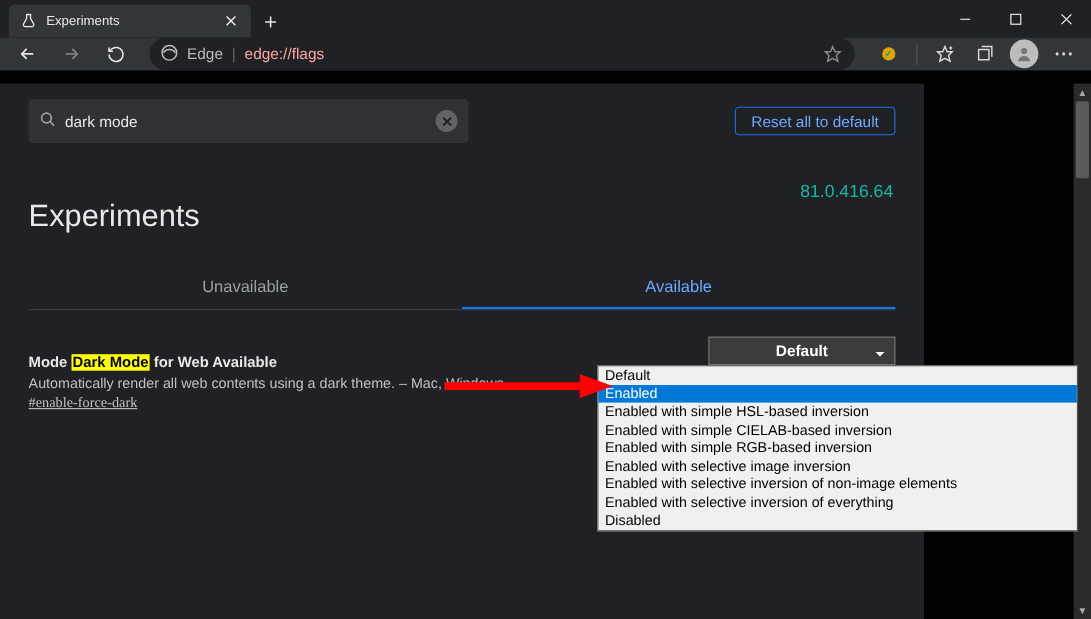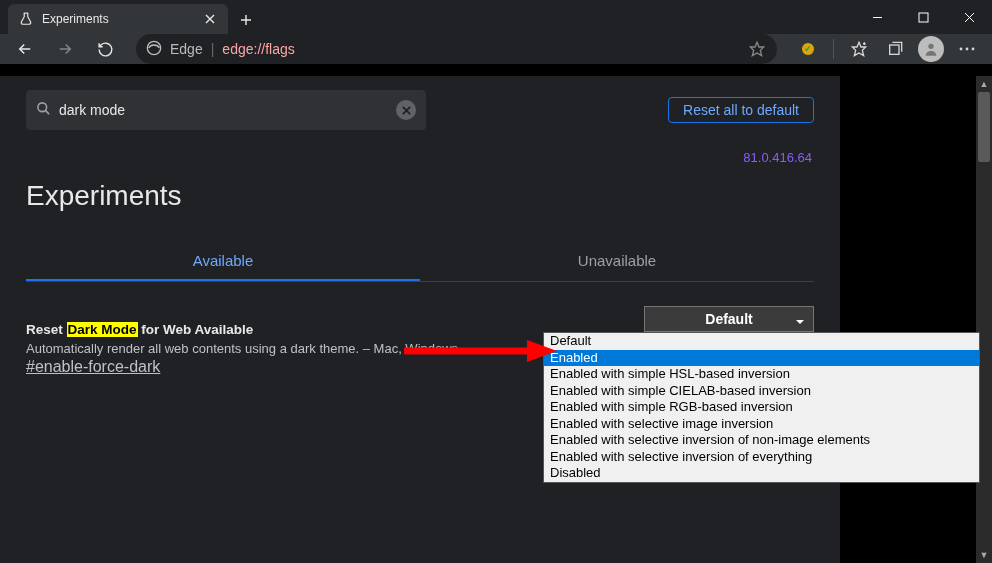--- a/index.html
+++ b/index.html
@@ -125,23 +125,23 @@
   }
   .page-title {
     font-size:28px;
     font-weight:400;
     color:#e8e8e8;
     margin-top:50px;
   }
   .version {
     position:absolute;
     right:28px;
-    top:74px;
-    color:#8b5cf6;
-    font-size:13px;
+    top:90px;
+    color:#14b8a6;
+    font-size:16px;
   }
   .tabs-row {
     display:flex;
     margin-top:30px;
     border-bottom:1px solid #3c4043;
   }
   .page-tab {
     flex:1; text-align:center;
     padding:10px 0;
     color:#9aa0a6;
@@ -149,21 +149,21 @@
     font-size:15px;
   }
   .page-tab.active {
     color:#6fa8ff;
     border-bottom:2px solid #1a73e8;
   }
   .flag-block { margin-top:40px; }
   .flag-title { font-weight:700; font-size:13.5px; color:#e8e8e8; }
   .flag-title .hl { background:#ffff00; color:#000; padding:0 1px; }
   .flag-desc { color:#bdc1c6; font-size:13px; margin-top:4px; }
-  .flag-hash { color:#bdc1c6; font-size:16px; text-decoration:underline; margin-top:2px; display:inline-block; cursor:pointer; }
+  .flag-hash { color:#bdc1c6; font-size:13px; text-decoration:underline; margin-top:2px; display:inline-block; cursor:pointer;font-family:Liberation Serif, serif; }
   .flag-select-wrap {
     position:absolute;
     right:26px;
     top:230px;
   }
   .flag-select {
     width:170px; height:26px;
     background:#3b3b3b;
     border:1px solid #767676;
     display:flex; align-items:center; justify-content:center;
@@ -338,27 +338,27 @@
             </svg>
         </span>
       </div>
       <button class="reset-btn">Reset all to default</button>
     </div>
 
     <h1 class="page-title">Experiments</h1>
     <div class="version">81.0.416.64</div>
 
     <div class="tabs-row">
+      <div class="page-tab">Unavailable</div>
       <div class="page-tab active">Available</div>
-      <div class="page-tab">Unavailable</div>
     </div>
 
     <div class="flag-block">
       <div class="flag-title">
-        <span>Reset </span><span class="hl">Dark Mode</span><span> for Web Available</span>
+        <span>Mode </span><span class="hl">Dark Mode</span><span> for Web Available</span>
       </div>
       <div class="flag-desc">Automatically render all web contents using a dark theme. – Mac, Windows</div>
       <a class="flag-hash">#enable-force-dark</a>
     </div>
 
     <div class="flag-select-wrap">
       <div class="flag-select">
         <span>Default</span>
         <span class="caret">
           <svg width="10" height="10" viewBox="0 0 10 10" fill="#fff">

